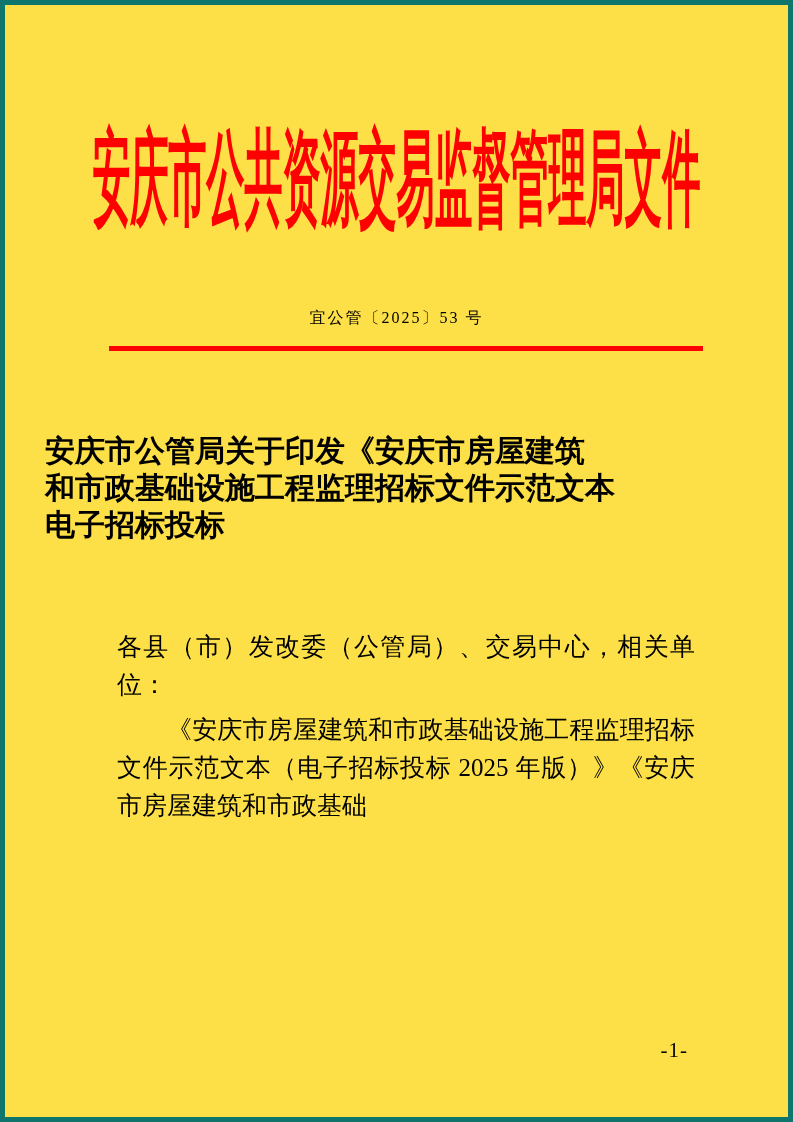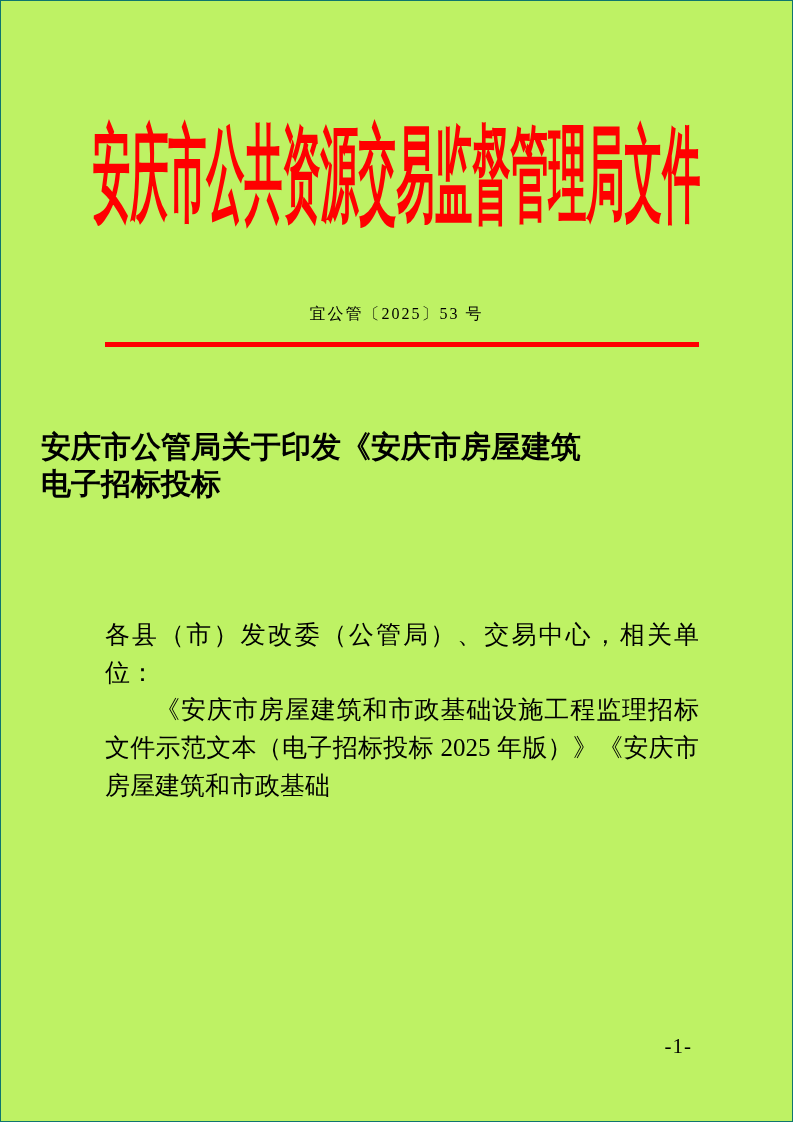--- a/index.html
+++ b/index.html
@@ -5,22 +5,22 @@
   html, body {
     margin: 0;
     padding: 0;
     background: #ffffff;
   }
   .page {
     position: relative;
     width: 793px;
     height: 1122px;
     box-sizing: border-box;
-    background: #bef264;
-    border: 1px solid #0f766e;
+    background: #fde047;
+    border: 5px solid #0f766e;
     overflow: hidden;
     font-family: "Liberation Serif", "DejaVu Serif", serif;
     color: #000000;
   }
   
   .red-header {
     position: absolute;
     top: 118px;
     left: 0;
     width: 100%;
@@ -73,21 +73,21 @@
   .doc-body {
     position: absolute;
     top: 615px;
     left: 104px;
     width: 594px;
     font-size: 25px;
     line-height: 37.7px;
     text-align: justify;
   }
   .doc-body p {
-    margin: 0;
+    margin: 8px;
     padding: 0;
   }
   .indent {
     text-indent: 2em;
   }
   .section-heading {
     font-weight: bold;
     font-family: "Liberation Sans", "DejaVu Sans", sans-serif;
     letter-spacing: 1px;
   }
@@ -108,20 +108,21 @@
   <div class="red-header">
     <span class="red-header-text">安庆市公共资源交易监督管理局文件</span>
   </div>
 
   <div class="doc-number">宜公管〔2025〕53 号</div>
 
   <div class="red-divider"></div>
 
   <div class="doc-title">
     <div class="title-line">安庆市公管局关于印发《安庆市房屋建筑</div>
+    <div class="title-line">和市政基础设施工程监理招标文件示范文本</div>
     <div class="title-line">电子招标投标</div>
   </div>
 
   <div class="doc-body">
     <p>各县（市）发改委（公管局）、交易中心，相关单位：</p>
     <p class="indent">《安庆市房屋建筑和市政基础设施工程监理招标文件示范文本（电子招标投标 2025 年版）》《安庆市房屋建筑和市政基础</p>
   </div>
 
   <div class="page-number">-1-</div>
 

